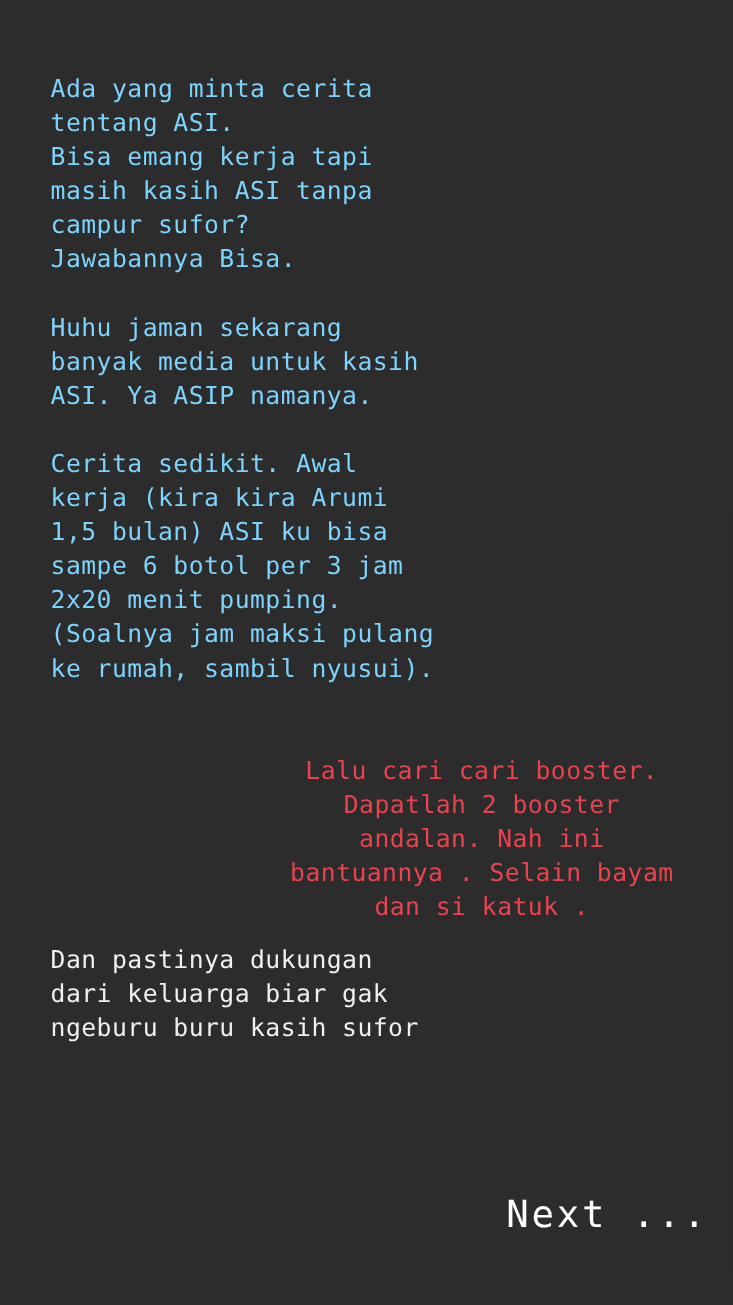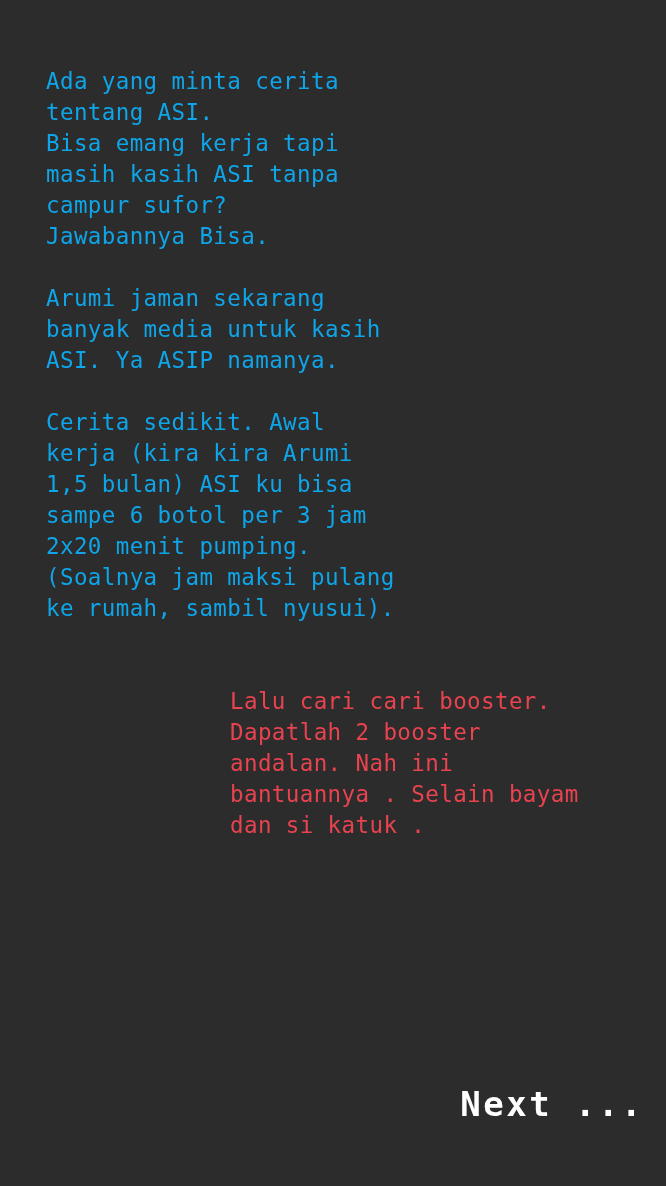--- a/index.html
+++ b/index.html
@@ -15,76 +15,77 @@
   }
   .story {
     position: relative;
     width: 666px;
     height: 1186px;
     background: #2c2c2c;
     box-sizing: border-box;
     padding: 66px 20px 0 46px;
   }
   .para {
-    color: #0ea5e9;
+    color: #7dd3fc;
     font-size: 22.5px;
     line-height: 31px;
     letter-spacing: 0.4px;
     white-space: pre-wrap;
     margin: 0;
   }
   .gap {
     height: 31px;
   }
   .para-highlight {
     color: #e8434f;
     font-size: 22.5px;
     line-height: 31px;
     letter-spacing: 0.4px;
     white-space: pre-wrap;
     margin: 0;
     padding-left: 184px;
+    text-align: center;
   }
   .para-last {
     color: #f2efee;
     font-size: 22.5px;
     line-height: 31px;
     letter-spacing: 0.4px;
     white-space: pre-wrap;
     margin: 0;
     padding-top: 17px;
   }
   .next-row {
     position: absolute;
     right: 22px;
     bottom: 62px;
     text-align: right;
   }
   .next-label {
     color: #ffffff;
     font-size: 34px;
     letter-spacing: 2.5px;
-    font-weight: bold;
+    font-weight: normal;
     white-space: pre;
   }
 </style>
 </head>
 <body>
 
 <div class="story">
 
   <p class="para">Ada yang minta cerita
 tentang ASI.
 Bisa emang kerja tapi
 masih kasih ASI tanpa
 campur sufor?
 Jawabannya Bisa.</p>
   <div class="gap"></div>
 
-  <p class="para">Arumi jaman sekarang
+  <p class="para">Huhu jaman sekarang
 banyak media untuk kasih
 ASI. Ya ASIP namanya.</p>
   <div class="gap"></div>
 
   <p class="para">Cerita sedikit. Awal
 kerja (kira kira Arumi
 1,5 bulan) ASI ku bisa
 sampe 6 botol per 3 jam
 2x20 menit pumping.
 (Soalnya jam maksi pulang
@@ -92,18 +93,21 @@
   <div class="gap"></div>
 
   <div class="gap"></div>
 
   <p class="para-highlight">Lalu cari cari booster.
 Dapatlah 2 booster
 andalan. Nah ini
 bantuannya . Selain bayam
 dan si katuk .</p>
 
+  <p class="para-last">Dan pastinya dukungan
+dari keluarga biar gak
+ngeburu buru kasih sufor</p>
 
   <div class="next-row">
     <span class="next-label">Next ...</span>
   </div>
 
 </div>
 
 </body></html>

